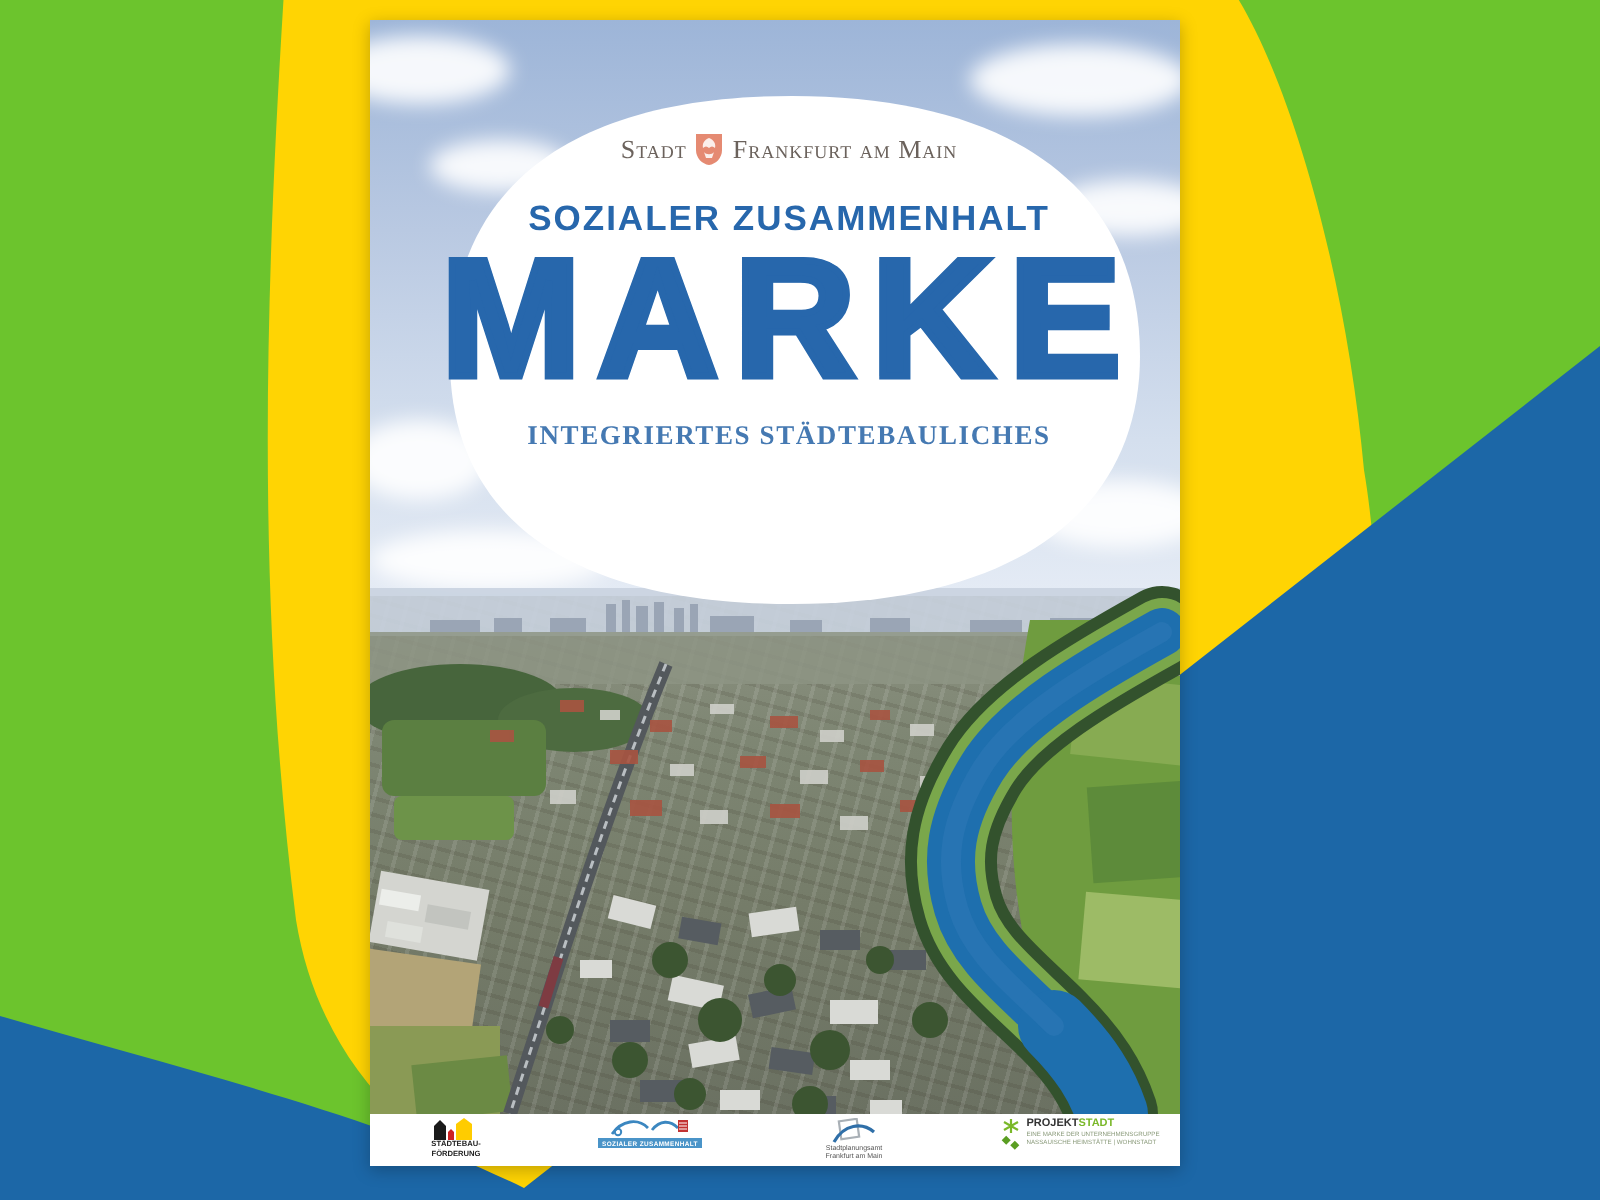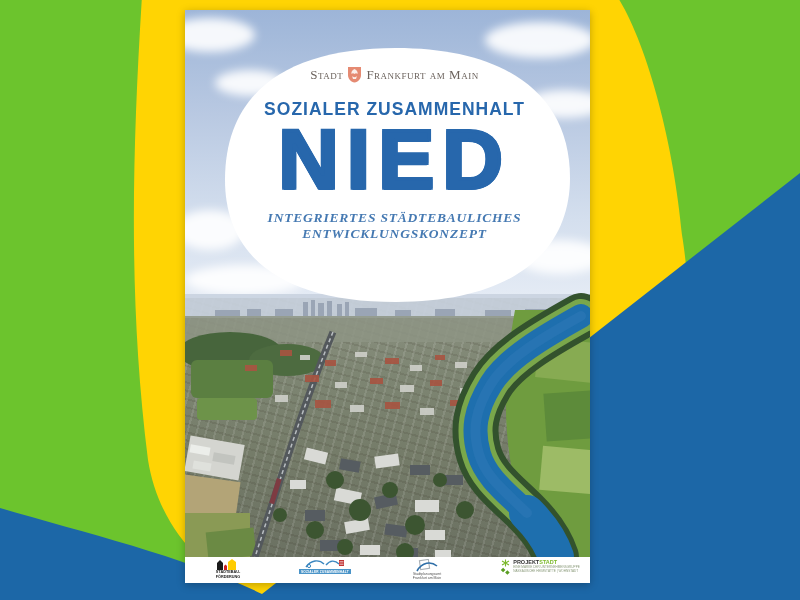--- a/index.html
+++ b/index.html
@@ -27,21 +27,21 @@
           text-align:center;}
   #city-logo{margin-top:56px;display:flex;align-items:center;justify-content:center;gap:4px;
              color:#6b625c;font-family:"Liberation Serif",serif;font-variant:small-caps;
              font-size:13px;letter-spacing:.5px;}
   #kicker{margin-top:16px;color:#2767ac;font-weight:bold;font-size:17.5px;letter-spacing:1px;}
   #title{margin-top:2px;color:#2767ac;font-weight:bold;font-size:84px;line-height:.9;
          letter-spacing:8px;-webkit-text-stroke:3.5px #2767ac;
          text-shadow:1.5px 0 #2767ac,-1.5px 0 #2767ac,0 1.5px #2767ac,0 -1.5px #2767ac,
                      1px 1px #2767ac,-1px -1px #2767ac,1px -1px #2767ac,-1px 1px #2767ac;}
   #subtitle{margin-top:12px;color:#4579b2;font-family:"Liberation Serif",serif;
-            font-style:italic;font-weight:bold;font-size:13.5px;letter-spacing:.8px;line-height:1.25;}
+            font-weight:bold;font-size:13.5px;letter-spacing:.8px;line-height:1.25;}
 
   
   #strip{position:absolute;left:0;bottom:0;width:405px;height:26px;background:#fff;}
   .logo-item{position:absolute;top:2px;display:flex;flex-direction:column;align-items:center;}
   .tiny{font-size:3.5px;line-height:1.25;color:#555;text-align:center;}
   .tiny-b{font-size:3.8px;font-weight:bold;color:#222;line-height:1.2;text-align:center;}
   #hessen-band{background:#4a94c8;color:#fff;font-size:3.2px;font-weight:bold;
                padding:.5px 2px;letter-spacing:.2px;white-space:nowrap;}
   #pst-row{display:flex;align-items:flex-start;gap:2px;}
   #pst-text{text-align:left;}
@@ -217,24 +217,23 @@
       <div id="city-logo">
         <span>Stadt</span>
         <svg width="15" height="17" viewBox="0 0 15 17">
           <path d="M 1,1 L 14,1 L 14,9 C 14,13 11,16 7.5,16.5 C 4,16 1,13 1,9 Z" fill="#e58a72"></path>
           <path d="M 7.5,3 C 5,4 4,6 4.5,8 C 5.5,7 6.5,7 7.5,8 C 8.5,7 9.5,7 10.5,8 C 11,6 10,4 7.5,3 Z
                    M 5,10 C 6,11.5 9,11.5 10,10 L 9,13 L 6,13 Z" fill="#ffffff" opacity="0.85"></path>
         </svg>
         <span>Frankfurt am Main</span>
       </div>
       <div id="kicker">SOZIALER ZUSAMMENHALT</div>
-      <div id="title">NIED</div>
+      <div id="title">MARKE</div>
       <div id="subtitle">
         <div>INTEGRIERTES STÄDTEBAULICHES</div>
-        <div>ENTWICKLUNGSKONZEPT</div>
       </div>
     </div>
 
     <div id="strip">
 
       <div class="logo-item" style="left:22px;width:42px;">
         <svg width="22" height="11" viewBox="0 0 22 11">
           <polygon points="0,11 0,4 3,1 6,4 6,11" fill="#1a1a1a"></polygon>
           <polygon points="7,11 7,7 8.5,5.5 10,7 10,11" fill="#cc2222"></polygon>
           <polygon points="11,11 11,3 15,0 19,3 19,11" fill="#ffcc00"></polygon>

